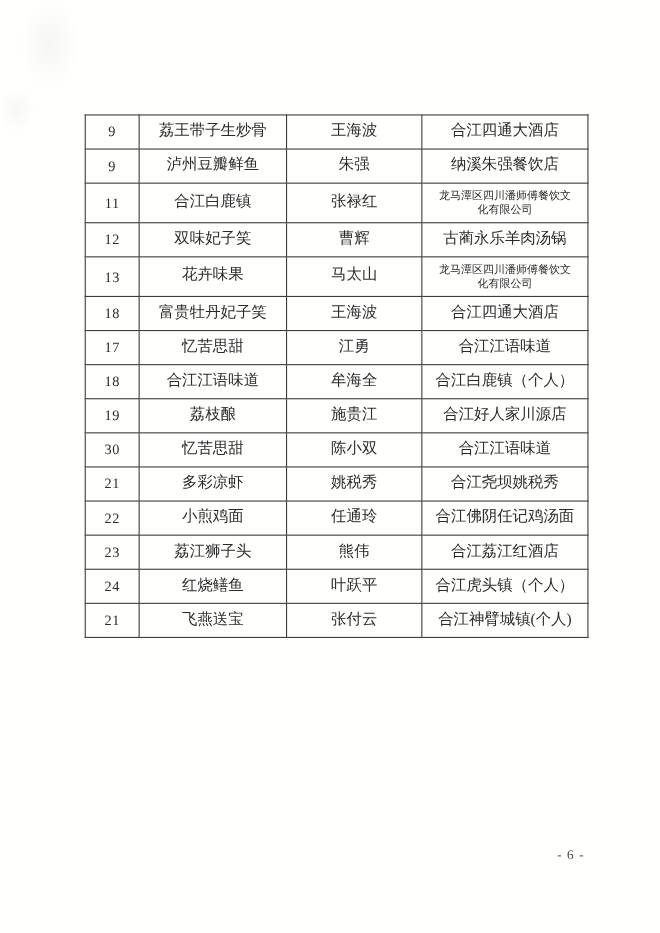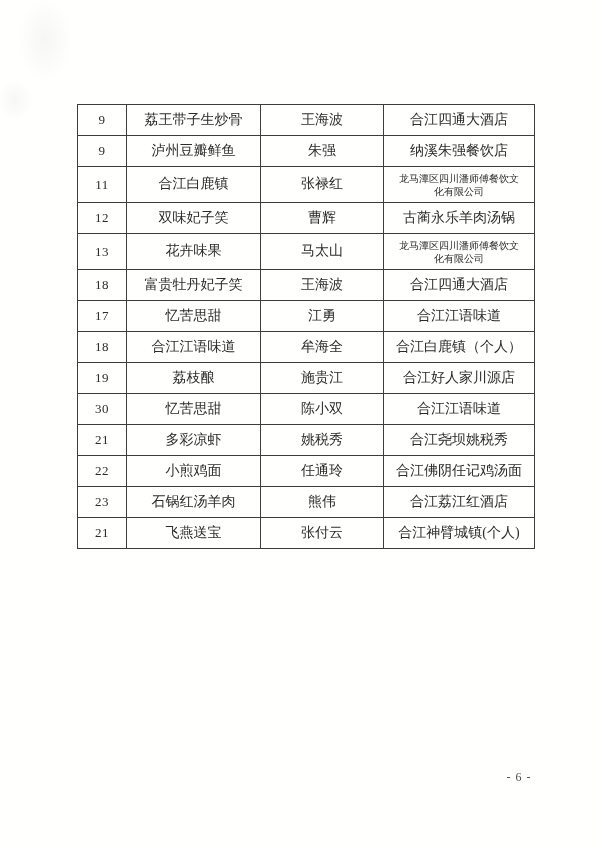--- a/index.html
+++ b/index.html
@@ -150,23 +150,29 @@
     <td class="venue">合江尧坝姚税秀</td>
   </tr>
         <tr>
     <td class="idx">22</td>
     <td class="dish">小煎鸡面</td>
     <td class="person">任通玲</td>
     <td class="venue">合江佛阴任记鸡汤面</td>
   </tr>
         <tr>
     <td class="idx">23</td>
-    <td class="dish">石锅红汤羊肉</td>
+    <td class="dish">荔江狮子头</td>
     <td class="person">熊伟</td>
     <td class="venue">合江荔江红酒店</td>
+  </tr>
+        <tr>
+    <td class="idx">24</td>
+    <td class="dish">红烧鳝鱼</td>
+    <td class="person">叶跃平</td>
+    <td class="venue">合江虎头镇（个人）</td>
   </tr>
         <tr>
     <td class="idx">21</td>
     <td class="dish">飞燕送宝</td>
     <td class="person">张付云</td>
     <td class="venue">合江神臂城镇(个人)</td>
   </tr>
       </tbody>
   </table>
 

